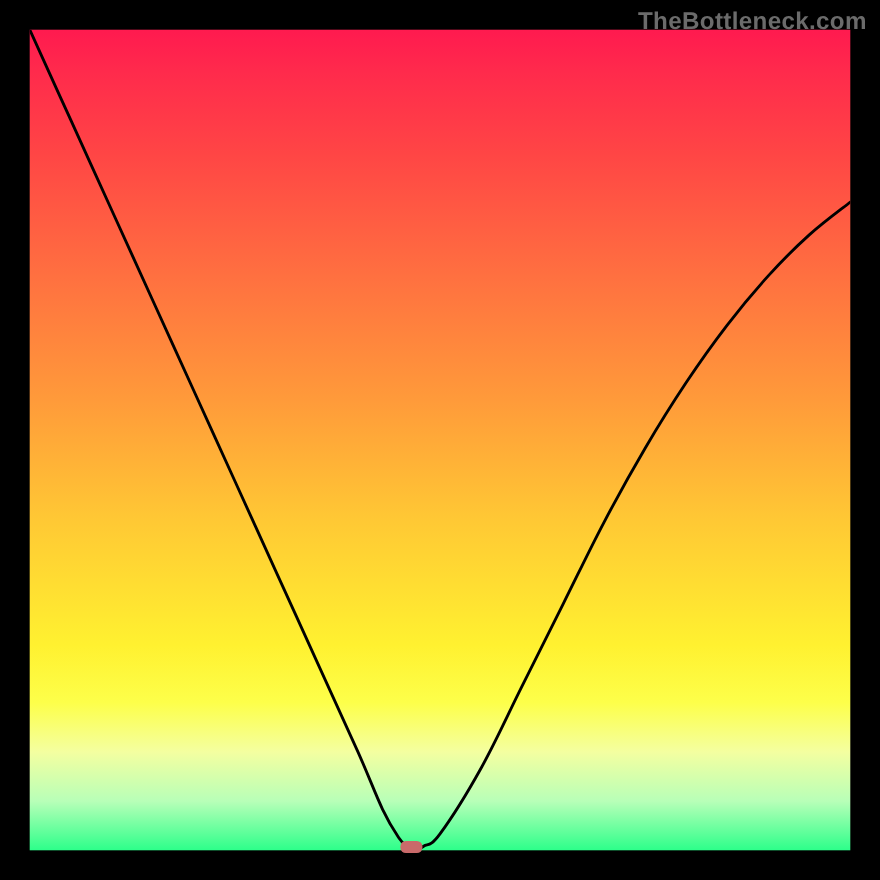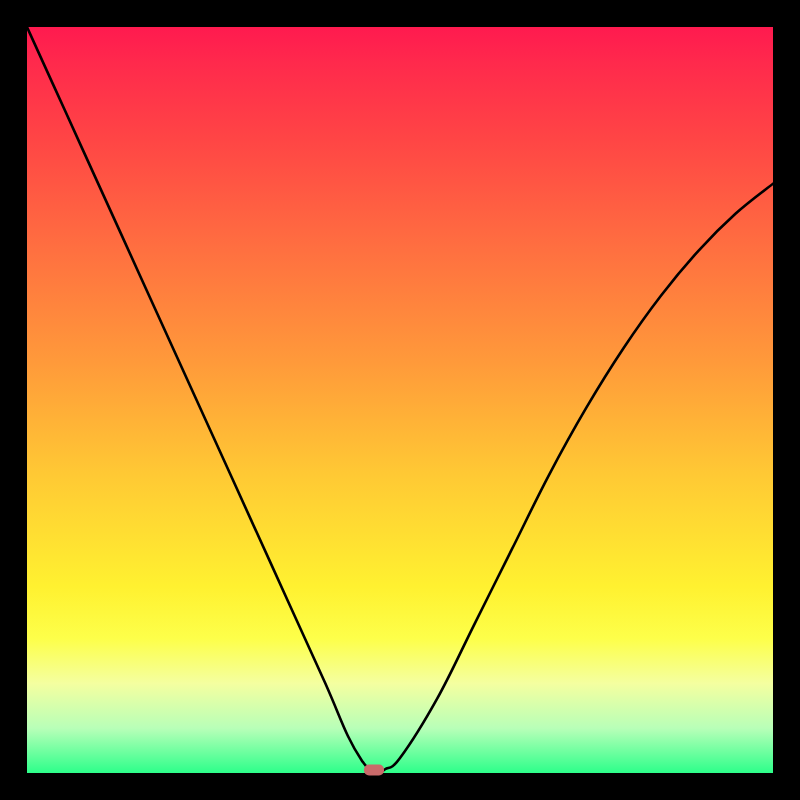--- a/index.html
+++ b/index.html
@@ -61,19 +61,20 @@
     background: #c96a6a;
     border-radius: 5px;
     z-index: 6;
     transform: translate(-50%, -50%);
   }
 </style>
 </head>
 <body>
 
 <div class="chart-container">
+  <div class="watermark">TheBottleneck.com</div>
   <div class="plot-area">
     <svg class="curve" viewBox="0 0 746 746" preserveAspectRatio="none">
       <path d="M 0.00 0.00 C 6.71 14.77, 23.87 52.52, 37.30 82.06 C 50.73 111.60, 61.17 134.58, 74.60 164.12 C 88.03 193.66, 98.47 216.64, 111.90 246.18 C 125.33 275.72, 135.77 298.70, 149.20 328.24 C 162.63 357.78, 173.07 380.76, 186.50 410.30 C 199.93 439.84, 210.37 462.82, 223.80 492.36 C 237.23 521.90, 247.67 544.88, 261.10 574.42 C 274.53 603.96, 287.66 632.31, 298.40 656.48 C 309.14 680.65, 314.07 694.60, 320.78 708.70 C 327.49 722.80, 331.67 728.77, 335.70 734.81 C 339.73 740.85, 340.47 740.26, 343.16 742.27 C 345.85 744.28, 347.93 746.00, 350.62 746.00 C 353.31 746.00, 354.05 744.96, 358.08 742.27 C 362.11 739.58, 363.60 743.84, 373.00 731.08 C 382.40 718.32, 396.87 695.57, 410.30 671.40 C 423.73 647.23, 434.17 623.66, 447.60 596.80 C 461.03 569.94, 471.47 549.06, 484.90 522.20 C 498.33 495.34, 508.77 473.11, 522.20 447.60 C 535.63 422.09, 546.07 403.29, 559.50 380.46 C 572.93 357.63, 583.37 340.92, 596.80 320.78 C 610.23 300.64, 620.67 286.02, 634.10 268.56 C 647.53 251.10, 657.97 238.57, 671.40 223.80 C 684.83 209.03, 695.27 198.59, 708.70 186.50 C 722.13 174.41, 739.29 162.03, 746.00 156.66" fill="none" stroke="#000" stroke-width="2.6" stroke-linecap="round" stroke-linejoin="round"></path>
     </svg>
     <div class="marker" style="left: 346.89px; top: 743px;"></div>
   </div>
 </div>
 
 </body></html>

